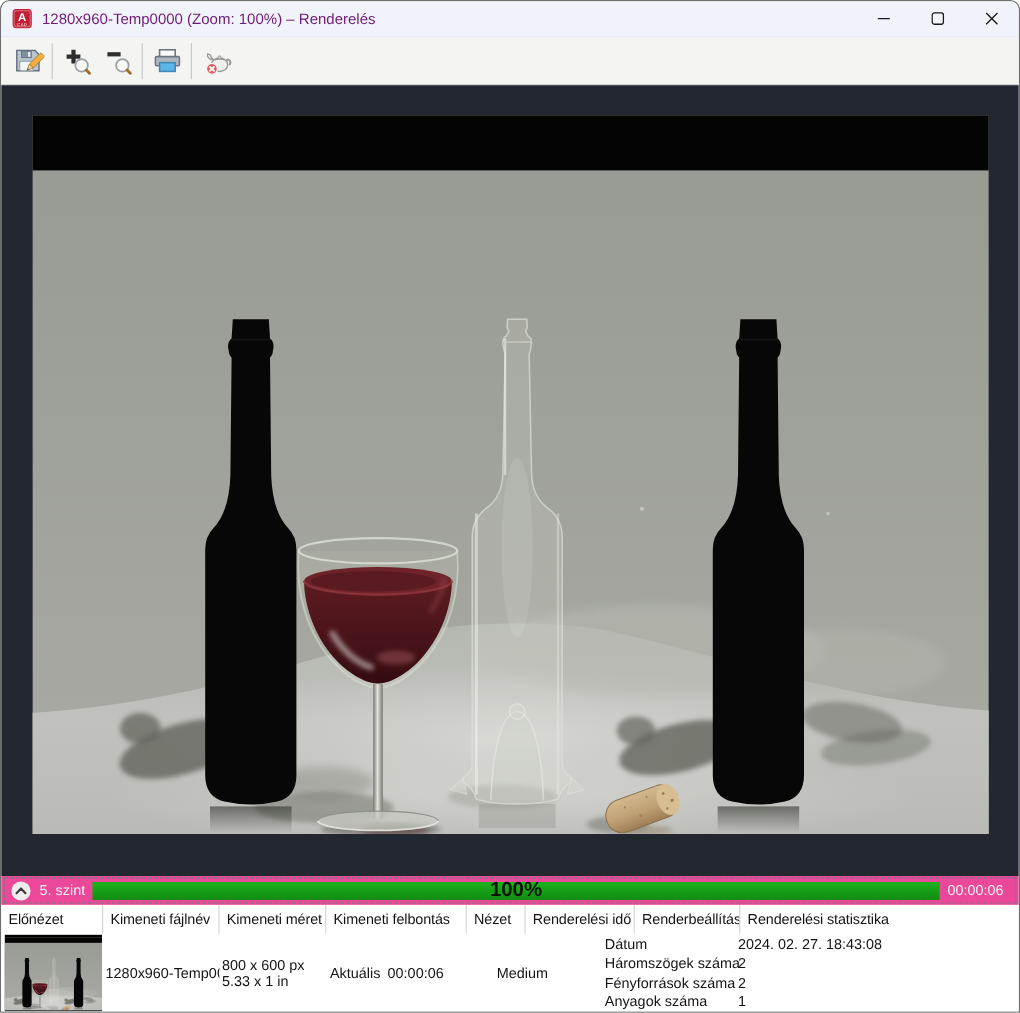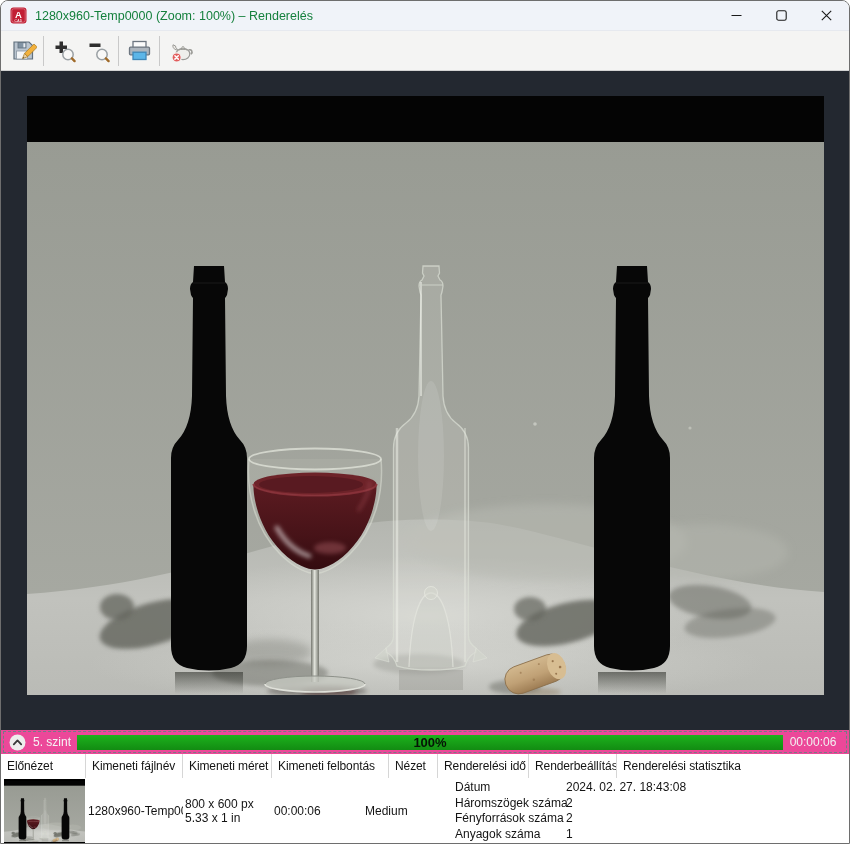--- a/index.html
+++ b/index.html
@@ -12,21 +12,21 @@
     display: flex; flex-direction: column;
     background: #fff;
   }
   
   .titlebar {
     flex: 0 0 30px; background: #f0f3f9;
     display: flex; align-items: center;
     border-bottom: 1px solid #e6e9ef;
   }
   .app-icon { margin-left: 9px; flex: 0 0 17px; }
-  .title-text { margin-left: 8px; font-size: 12.5px; color: #15803d; white-space: nowrap; text-align: center; }
+  .title-text { margin-left: 8px; font-size: 12.5px; color: #701a75; white-space: nowrap; text-align: center; }
   .win-controls { margin-left: auto; display: flex; height: 100%; }
   .win-btn { width: 45px; height: 100%; display: flex; align-items: center; justify-content: center; cursor: default; }
   
   .toolbar {
     flex: 0 0 40px; background: #f4f4f3;
     border-bottom: 1px solid #d2d2d2;
     display: flex; align-items: center; padding-left: 5px;
   }
   .tb-btn { width: 34px; height: 34px; display: flex; align-items: center; justify-content: center; border-radius: 3px; }
   .tb-sep { width: 1px; height: 30px; background: #c9c9c9; margin: 0 3px; }
@@ -42,40 +42,40 @@
     content: ""; position: absolute; inset: 1px 2px;
     border: 1px dashed #767b84; pointer-events: none;
   }
   .collapse-btn { flex: 0 0 17px; height: 17px; margin-right: 7px; }
   .level-label { color: #f5f5f5; font-size: 12px; margin-right: 6px; white-space: nowrap; }
   .pbar {
     flex: 1; height: 15px;
     background: linear-gradient(#1db21d, #128c12);
     display: flex; align-items: center; justify-content: center;
   }
-  .pbar-text { font-size: 13px; font-weight: 700; color: #061406; }
+  .pbar-text { font-size: 17px; font-weight: 700; color: #061406; }
   .elapsed { flex: 0 0 60px; text-align: center; color: #f2f2f2; font-size: 12px; }
   
   .thead { flex: 0 0 24px; display: flex; background: #fff; font-size: 12px; color: #141414; }
   .th {
     display: flex; align-items: center; padding-left: 6px;
     border-right: 1px solid #d6d6d6;
     white-space: nowrap; overflow: hidden; letter-spacing: -0.1px;
   }
   .c1 { width: 85px; } .c2 { width: 97px; } .c3 { width: 89px; } .c4 { width: 117px; }
   .c5 { width: 49px; } .c6 { width: 91px; } .c7 { width: 88px; } .c8 { flex: 1; border-right: none; }
   .trow { flex: 1; display: flex; background: #fff; font-size: 12px; color: #141414; overflow: hidden; }
   .td { padding-left: 2px; display: flex; flex-direction: column; justify-content: center; white-space: nowrap; overflow: hidden; }
   .td.c4 { padding-left: 6px; } .td.c5 { padding-left: 3px; }
   .thumb-cell { position: relative; }
   .thumb {
     position: absolute; left: 3px; top: 1px; width: 81px; height: 64px;
     background: #000; display: flex; align-items: center; overflow: hidden;
   }
-  .stats-cell { justify-content: flex-start; padding-top: 2px; line-height: 15.6px; }
+  .stats-cell { justify-content: space-between; padding-top: 2px; line-height: 15.6px; }
   .stat-line { display: flex; }
   .stat-label { width: 113px; flex: 0 0 113px; padding-left: 2px; }
 </style>
 </head>
 <body>
 
 <div class="window">
 
   <div class="titlebar">
     <svg class="app-icon" width="17" height="17" viewBox="0 0 17 17">
@@ -325,20 +325,23 @@
         </svg>
       </div>
     </div>
     <div class="td c2">
       <span>1280x960-Temp0000</span>
     </div>
     <div class="td c3">
       <span>800 x 600 px</span>
       <span>5.33 x 1 in</span>
     </div>
+    <div class="td c5">
+      <span>Aktuális</span>
+    </div>
     <div class="td c6">
       <span>00:00:06</span>
     </div>
     <div class="td c7">
       <span>Medium</span>
     </div>
     <div class="td c8 stats-cell">
       <div class="stat-line">
         <span class="stat-label">Dátum</span>
         <span class="stat-value">2024. 02. 27. 18:43:08</span>

